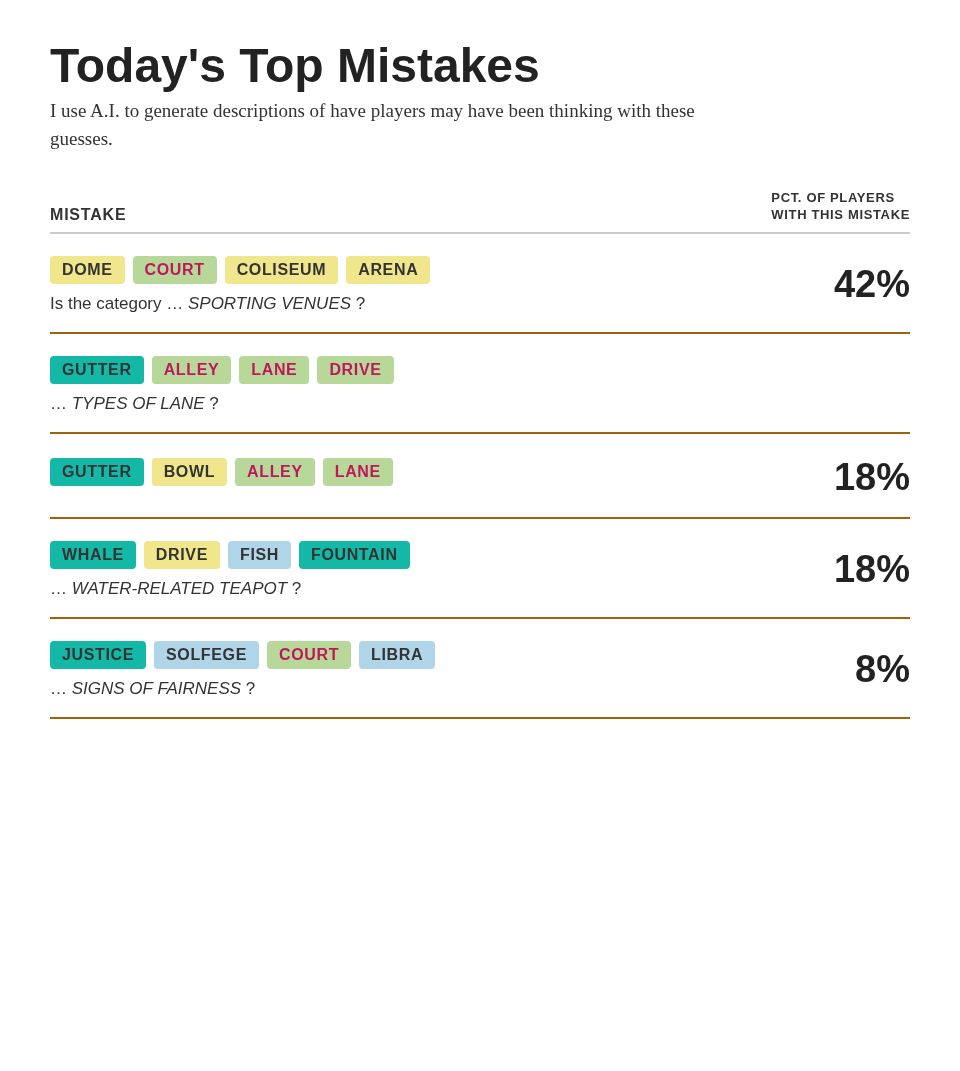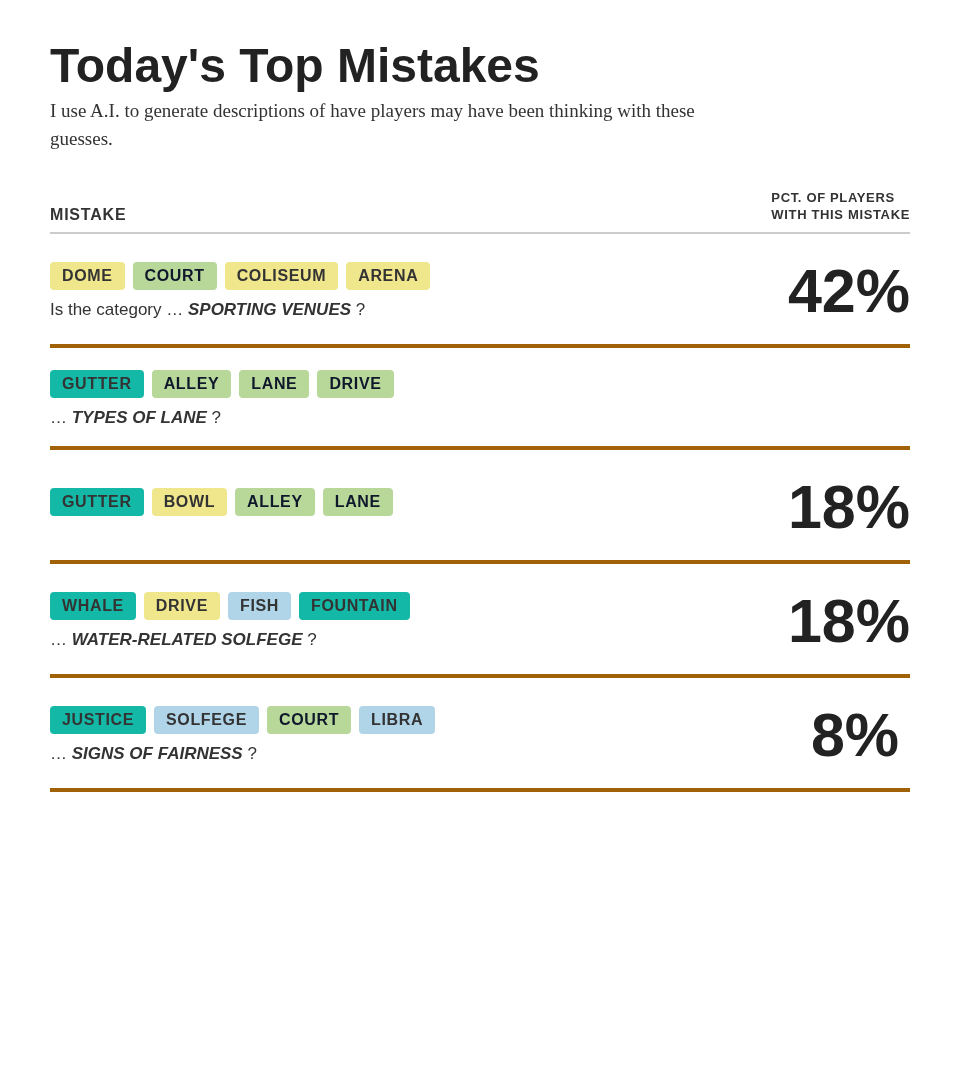--- a/index.html
+++ b/index.html
@@ -45,21 +45,21 @@
       font-weight: bold;
       font-family: Arial, Helvetica, sans-serif;
       letter-spacing: 0.05em;
       color: #333;
       line-height: 1.3;
     }
     .mistake-row {
       display: flex;
       justify-content: space-between;
       align-items: center;
-      border-bottom: 4px solid #a16207;
+      border-bottom: 2px solid #a16207;
       padding: 22px 0 18px 0;
     }
     .mistake-content {
       flex: 1;
       padding-right: 40px;
     }
     .tags {
       display: flex;
       flex-wrap: wrap;
       gap: 8px;
@@ -68,41 +68,41 @@
     .tag {
       display: inline-block;
       padding: 5px 12px;
       font-size: 16px;
       font-weight: bold;
       font-family: Arial, Helvetica, sans-serif;
       letter-spacing: 0.04em;
       border-radius: 4px;
     }
     .tag-yellow { background: #f0e68c; color: #333; }
-    .tag-green  { background: #b8d89a; color: #0f172a; }
+    .tag-green  { background: #b8d89a; color: #be185d; }
     .tag-purple { background: #14b8a6; color: #333; }
     .tag-blue   { background: #b0d4e8; color: #333; text-align: center; }
     .mistake-category {
       font-size: 17px;
       color: #333;
       font-family: Arial, Helvetica, sans-serif;
     }
     .mistake-category em {
       font-style: italic;
-      font-weight: 700;
+      font-weight: 400;
       text-align: right;
     }
     .pct-value {
-      font-size: 61px;
+      font-size: 38px;
       font-weight: bold;
       font-family: Arial, Helvetica, sans-serif;
       color: #222;
       white-space: nowrap;
       min-width: 110px;
-      text-align: center;
+      text-align: right;
     }
   </style>
 </head>
 <body>
 
 <h1 class="page-title">Today's Top Mistakes</h1>
 <p class="subtitle">I use A.I. to generate descriptions of have players may have been thinking with these guesses.</p>
 
 <div class="table-header">
   <span class="col-mistake-label">MISTAKE</span>
@@ -148,21 +148,21 @@
       <div class="pct-value">18%</div>
     </div>
     <div class="mistake-row">
       <div class="mistake-content">
         <div class="tags">
           <span class="tag tag-purple">WHALE</span>
           <span class="tag tag-yellow">DRIVE</span>
           <span class="tag tag-blue">FISH</span>
           <span class="tag tag-purple">FOUNTAIN</span>
         </div>
-        <div class="mistake-category">… <em>WATER-RELATED SOLFEGE</em> ?</div>
+        <div class="mistake-category">… <em>WATER-RELATED TEAPOT</em> ?</div>
       </div>
       <div class="pct-value">18%</div>
     </div>
     <div class="mistake-row">
       <div class="mistake-content">
         <div class="tags">
           <span class="tag tag-purple">JUSTICE</span>
           <span class="tag tag-blue">SOLFEGE</span>
           <span class="tag tag-green">COURT</span>
           <span class="tag tag-blue">LIBRA</span>

